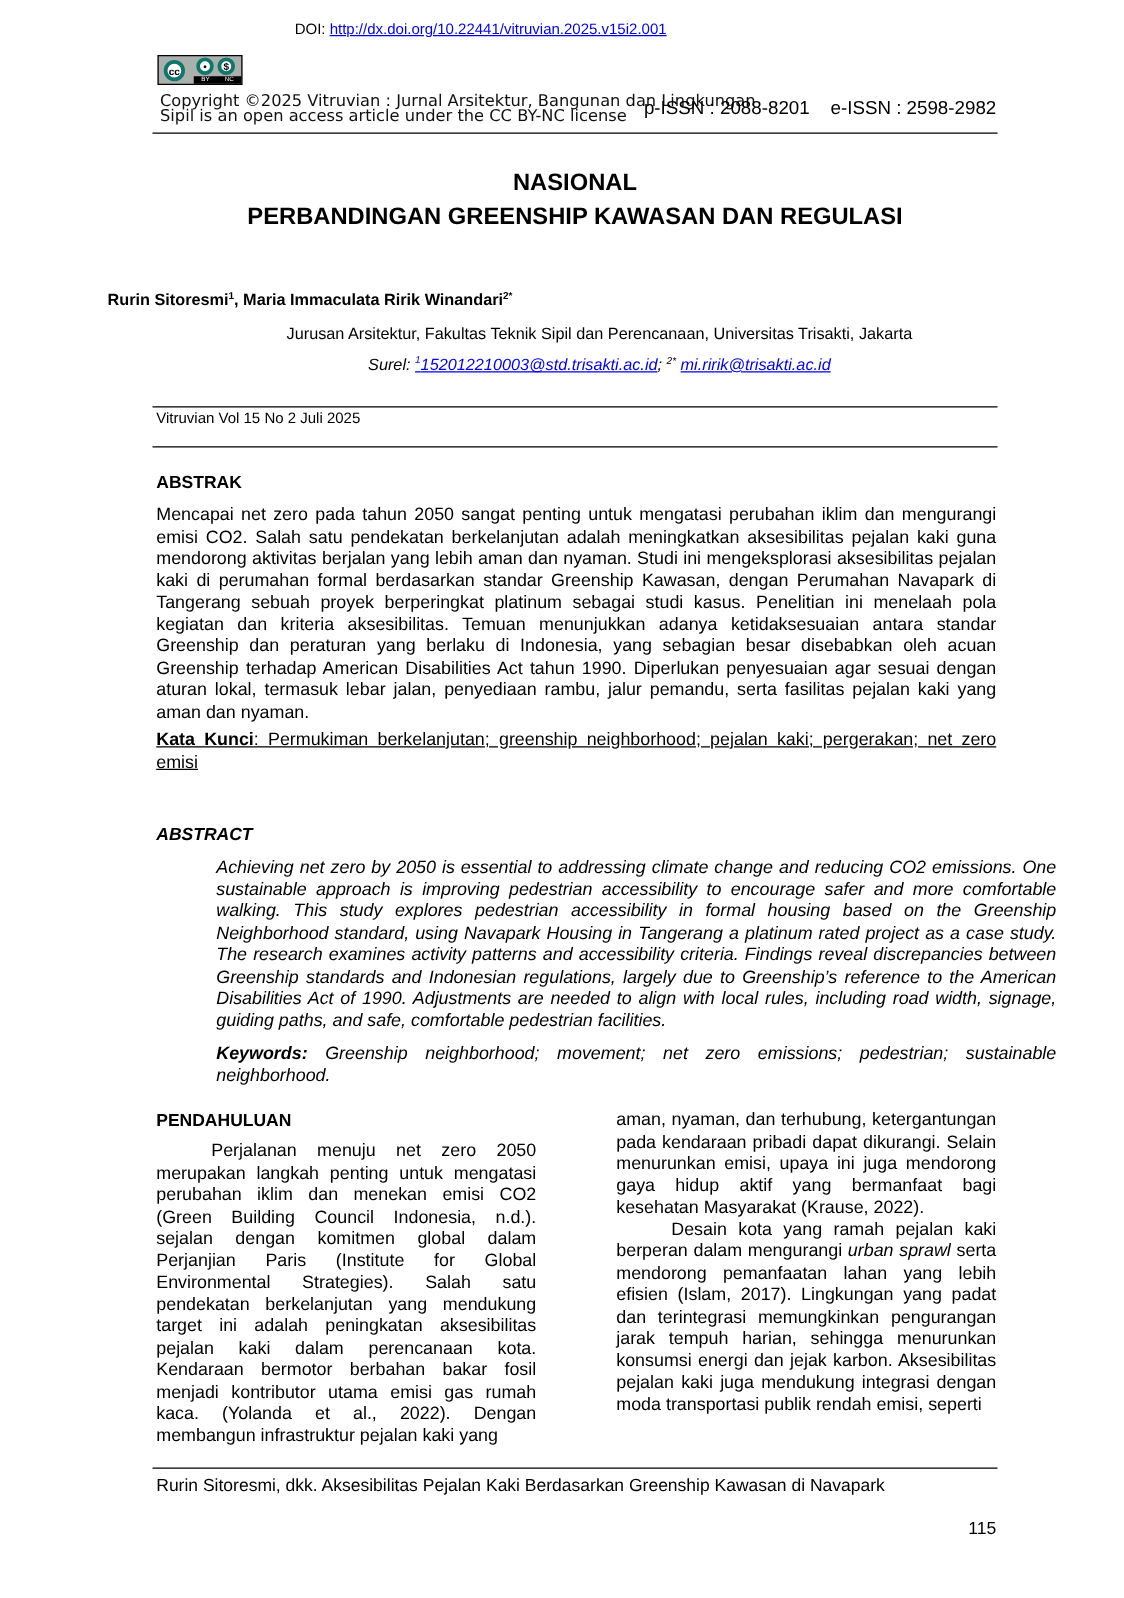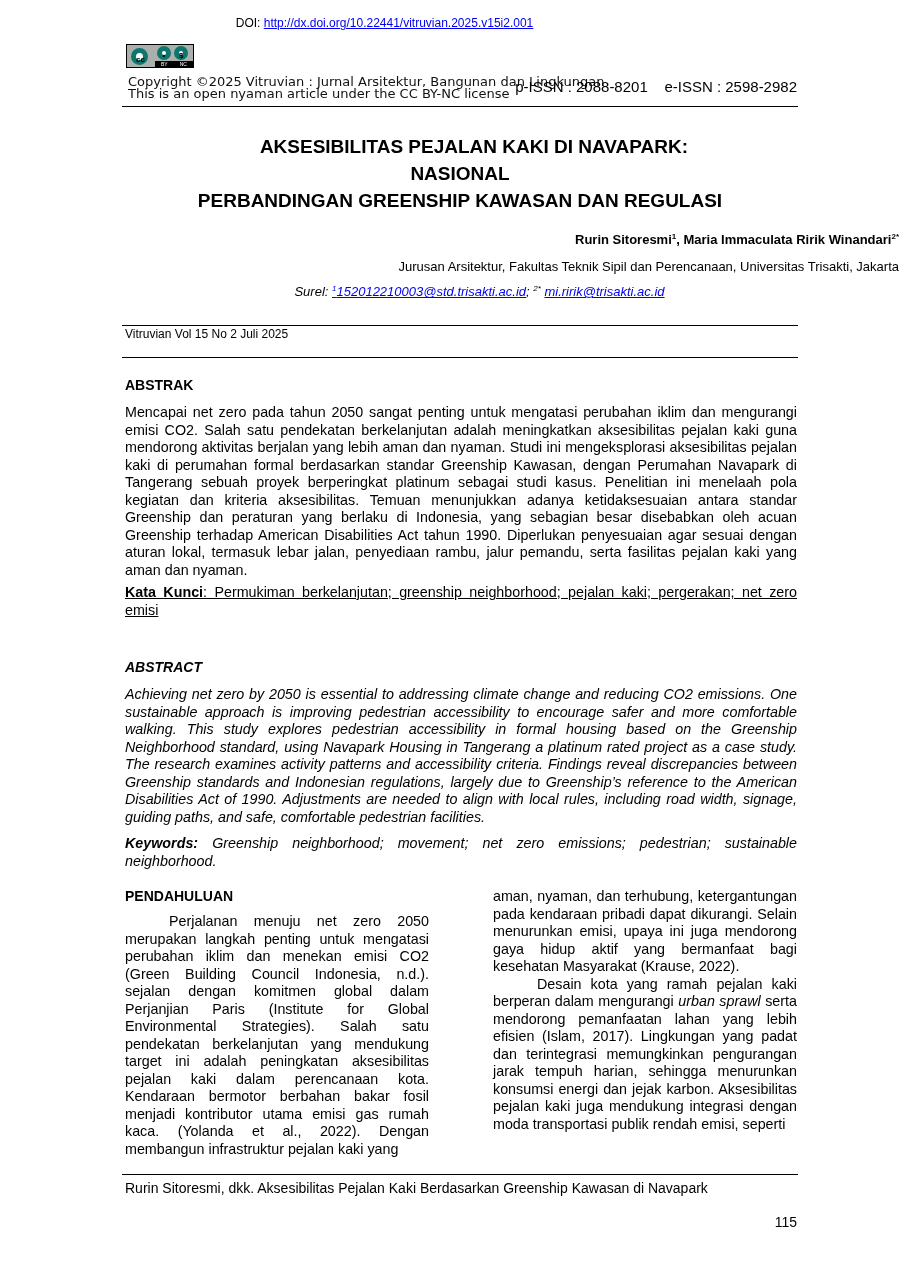--- a/index.html
+++ b/index.html
@@ -6,43 +6,43 @@
   body { width: 899px; height: 1278px; position: relative; overflow: hidden;
          font-family: "Liberation Sans", sans-serif; color: #000; }
   .abs { position: absolute; }
   a.link { color: #0000ee; text-decoration: underline; }
 
   #doi { top: 16px; left: 0; width: 769px; text-align: center; font-size: 12px; }
 
   #cc-badge { top: 44px; left: 126px; width: 68px; height: 24px; background: #aab0ab;
               border: 1px solid #000; box-sizing: border-box; }
   #cc-badge .c { position: absolute; width: 17px; height: 17px; border-radius: 50%;
-                 background: #fff; border: 5px solid #0f766e; box-sizing: border-box;
+                 background: #fff; border: 3px solid #0f766e; box-sizing: border-box;
                  font-size: 8px; font-weight: bold; line-height: 13px; text-align: center; }
   #cc-badge .strip { position: absolute; left: 28px; right: 0; bottom: 0; height: 6px; background: #000;
                      color: #fff; font-size: 5px; line-height: 6px; display: flex; justify-content: space-around; }
 
   #copyright { top: 76px; left: 128px; font-family: "DejaVu Sans", sans-serif; font-size: 13px; line-height: 12px; color: #111; }
   #issn { top: 78px; left: 500px; width: 297px; text-align: right; font-size: 15px; }
   .rule { position: absolute; left: 122px; width: 676px; height: 0; border-top: 1.5px solid #000; }
 
   #title { top: 133px; left: 140px; width: 640px; text-align: center; font-weight: bold; font-size: 19px; line-height: 27px; }
-  #authors { top: 232px; left: 0; width: 899px; text-align: right; font-weight: bold; font-size: 13px; padding-left: 44px; box-sizing: border-box; }
+  #authors { top: 232px; left: 0; width: 899px; text-align: left; font-weight: bold; font-size: 13px; padding-left: 86px; box-sizing: border-box; }
   #authors sup { font-size: 8px; }
-  #affil { top: 259px; left: 0; width: 899px; text-align: right; font-size: 13px; padding-left: 60px; box-sizing: border-box; }
+  #affil { top: 259px; left: 0; width: 899px; text-align: center; font-size: 13px; padding-left: 60px; box-sizing: border-box; }
   #email { top: 284px; left: 0; width: 899px; text-align: center; font-size: 13px; padding-left: 60px; box-sizing: border-box; font-style: italic; }
   #email sup { font-size: 8px; }
 
   #volinfo { top: 327px; left: 125px; font-size: 12px; line-height: 15px; }
   #volinfo .sep { margin: 0 14px; }
 
   .col-full { left: 125px; width: 672px; }
   .h { font-weight: bold; font-size: 14px; }
   .para { font-size: 14.3px; line-height: 17.5px; text-align: justify; }
-  .ital { font-style: italic; }
+  .ital { font-style: italic; margin-left: 48px; }
 
   #abstrak-h { top: 377px; }
   #abstrak-p { top: 404px; }
   #kata { top: 584px; text-decoration: underline; }
   #abstract-h { top: 659px; font-style: italic; }
   #abstract-p { top: 686px; }
   #keywords { top: 835px; }
 
   .col { width: 304px; font-size: 14.3px; line-height: 17.5px; text-align: justify; }
   #pend-h { top: 888px; left: 125px; }
@@ -65,29 +65,28 @@
   <div class="c" style="left:30px;top:1px;width:14px;height:14px;line-height:10px;font-size:8px;">•</div>
   <div class="c" style="left:47px;top:1px;width:14px;height:14px;line-height:10px;font-size:8px;">$</div>
   <div class="strip">
     <span>BY</span>
     <span>NC</span>
   </div>
 </div>
 
 <div id="copyright" class="abs">
   <div>Copyright ©2025 Vitruvian : Jurnal Arsitektur, Bangunan dan Lingkungan</div>
-  <div>This is an open nyaman article under the CC BY-NC license</div>
+  <div>Sipil is an open access article under the CC BY-NC license</div>
 </div>
 
 <div id="issn" class="abs" style="white-space:pre;">p-ISSN : 2088-8201    e-ISSN : 2598-2982</div>
 
 <div class="rule" style="top:106px;"></div>
 
 <div id="title" class="abs">
-  <div style="padding-left:28px;">AKSESIBILITAS PEJALAN KAKI DI NAVAPARK:</div>
   <div>NASIONAL</div>
   <div>PERBANDINGAN GREENSHIP KAWASAN DAN REGULASI</div>
 </div>
 
 <div id="authors" class="abs">
   <span>Rurin Sitoresmi</span><sup>1</sup><span>, </span><span>Maria Immaculata Ririk Winandari</span><sup>2*</sup>
 </div>
 
 <div id="affil" class="abs">Jurusan Arsitektur, Fakultas Teknik Sipil dan Perencanaan, Universitas Trisakti, Jakarta</div>
 

